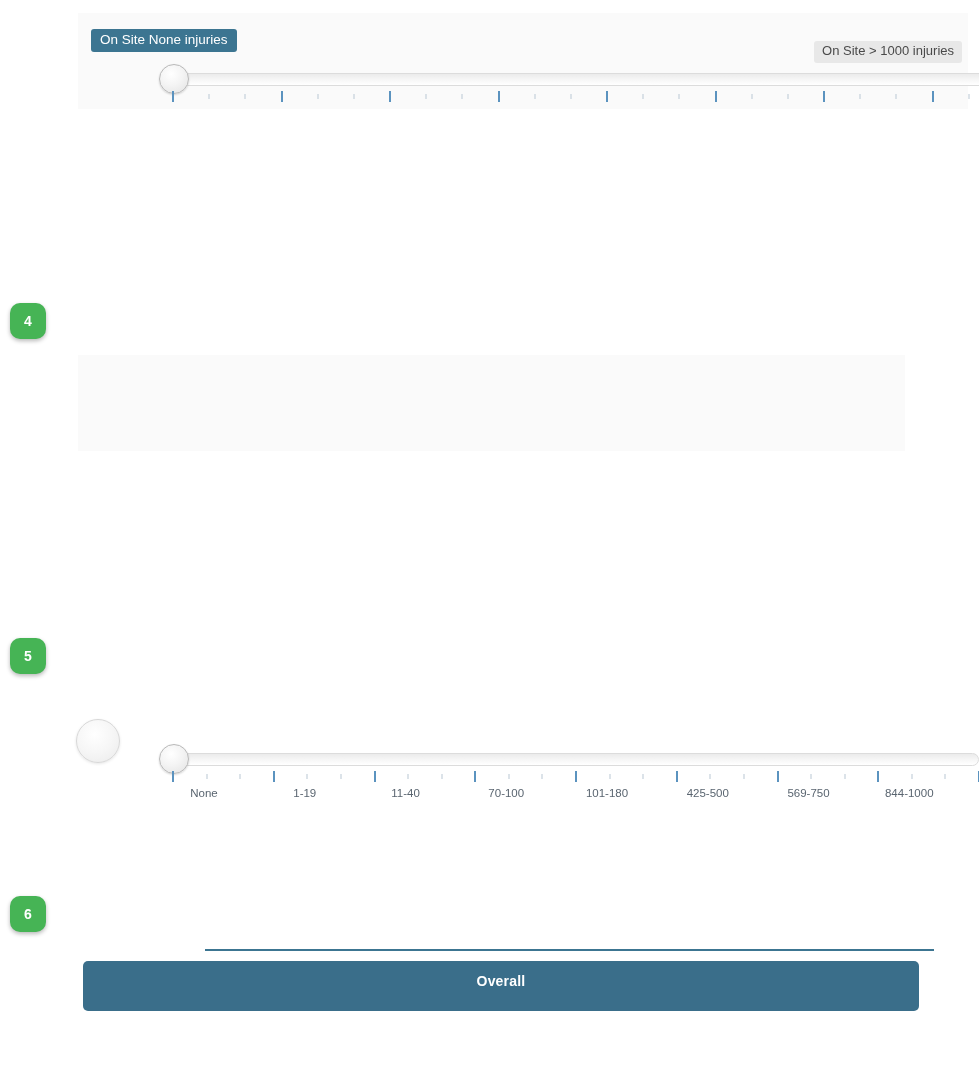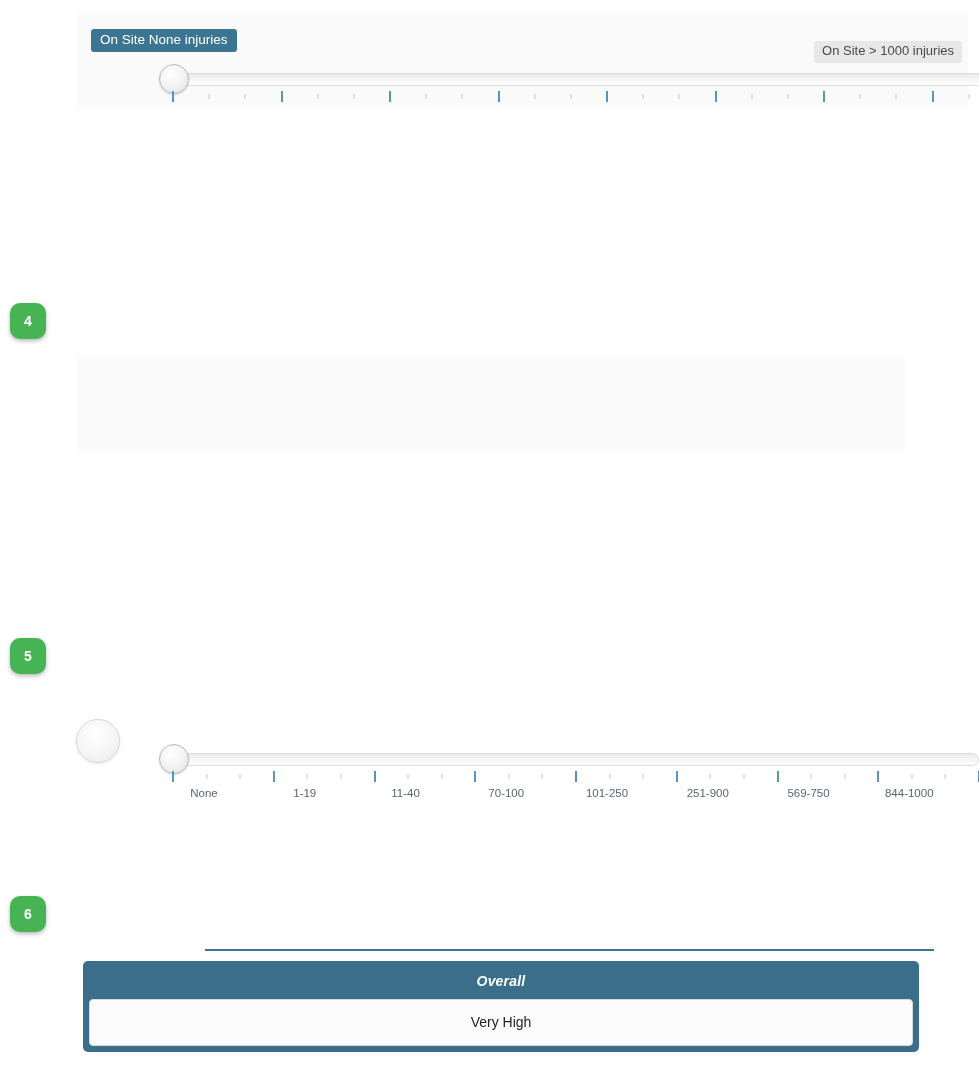--- a/index.html
+++ b/index.html
@@ -171,23 +171,22 @@
     width: 836px;
     background: #3a6e8a;
     border-radius: 5px;
     padding: 6px;
   }
   .overall-header {
     color: #ffffff;
     font-size: 14px;
     font-weight: bold;
     text-align: center;
-    padding: 6px 0 10px 0;
+    padding: 6px 0 16px 0;
     letter-spacing: 0.2px;
-    font-style: italic;
   }
   .overall-cell {
     background: #fbfbfb;
     border: 1px solid #d9d9d9;
     border-radius: 4px;
     text-align: center;
     font-size: 14px;
     color: #232323;
     padding: 14px 0 15px 0;
   }
@@ -322,31 +321,31 @@
           <span class="tick-label">70-100</span>
         </div>
         <div class="tick minor" style="left: 41.6667%;">
           <span class="bar"></span>
         </div>
         <div class="tick minor" style="left: 45.8333%;">
           <span class="bar"></span>
         </div>
         <div class="tick major" style="left: 50%;">
           <span class="bar"></span>
-          <span class="tick-label">101-250</span>
+          <span class="tick-label">101-180</span>
         </div>
         <div class="tick minor" style="left: 54.1667%;">
           <span class="bar"></span>
         </div>
         <div class="tick minor" style="left: 58.3333%;">
           <span class="bar"></span>
         </div>
         <div class="tick major" style="left: 62.5%;">
           <span class="bar"></span>
-          <span class="tick-label">251-900</span>
+          <span class="tick-label">425-500</span>
         </div>
         <div class="tick minor" style="left: 66.6667%;">
           <span class="bar"></span>
         </div>
         <div class="tick minor" style="left: 70.8333%;">
           <span class="bar"></span>
         </div>
         <div class="tick major" style="left: 75%;">
           <span class="bar"></span>
           <span class="tick-label">569-750</span>
@@ -376,16 +375,15 @@
 
   <div class="step-badge b5">5</div>
 
   <div class="stray-handle"></div>
 
   <div class="step-badge b6">6</div>
 
   <div class="rule-line"></div>
   <div class="overall-table">
     <div class="overall-header">Overall</div>
-    <div class="overall-cell">Very High</div>
   </div>
 
 </div>
 
 </body></html>

